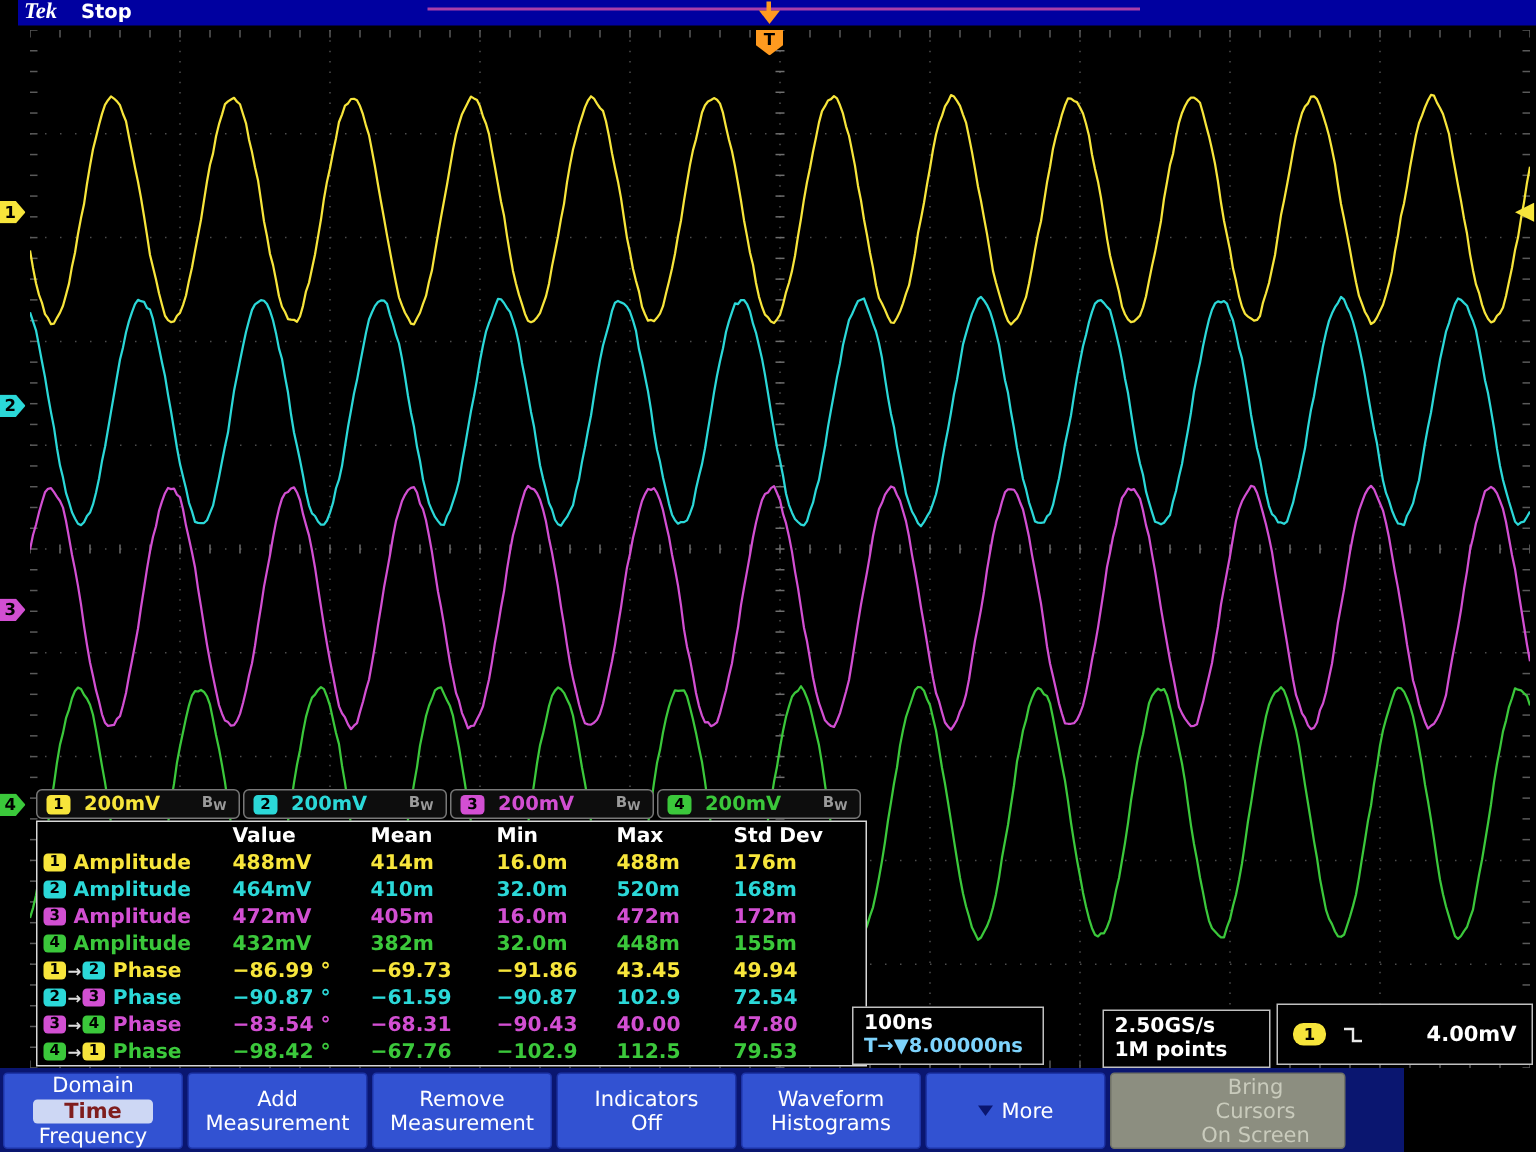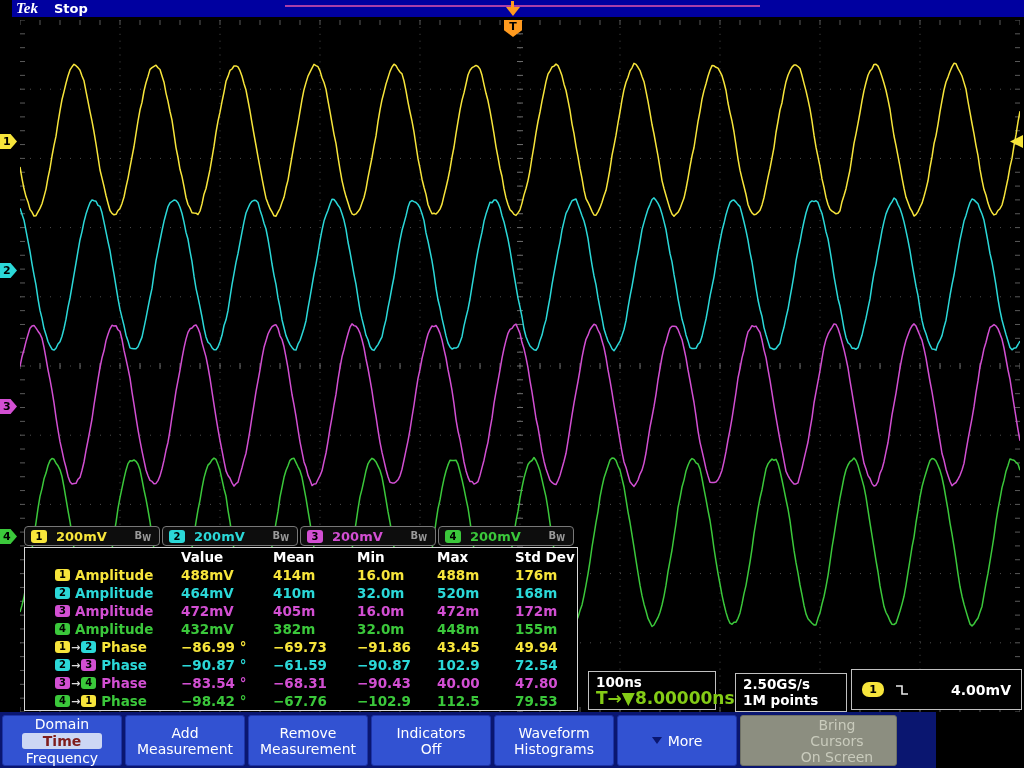--- a/index.html
+++ b/index.html
@@ -28,36 +28,36 @@
   .strip{position:absolute;left:24px;top:526px;display:flex;gap:2px;}
   .ch-readout{width:136px;height:20px;background:#0d0d0d;border:1px solid #787878;border-radius:4px;
               display:flex;align-items:center;padding:0 6px;box-sizing:border-box;}
   .ch-badge{display:inline-block;width:16px;height:13px;border-radius:3px;color:#000;font-size:10px;
             font-weight:bold;line-height:13px;text-align:center;flex:none;}
   .ch-scale{font-size:13px;font-weight:bold;margin-left:9px;}
   .bw{color:#9a9a9a;font-size:10px;font-weight:bold;margin-left:auto;padding-right:2px;}
   .bw .w{font-size:8px;vertical-align:-2px;}
   
   .meas{position:absolute;left:24px;top:547px;width:554px;height:164px;background:#000;
-        border:1px solid #d8d8d8;box-sizing:border-box;font-size:13.5px;font-weight:bold;padding-left:26px;}
+        border:1px solid #d8d8d8;box-sizing:border-box;font-size:13.5px;font-weight:bold;}
   .mhead{display:flex;color:#fff;height:18px;align-items:center;}
   .mhead .sp{width:130px;flex:none;}
   .mcell{flex:none;}
   .c0{width:92px;} .c1{width:84px;} .c2{width:80px;} .c3{width:78px;} .c4{width:86px;}
   .mrow{display:flex;align-items:center;height:18px;}
   .mlabel{width:130px;flex:none;display:flex;align-items:center;padding-left:4px;box-sizing:border-box;}
   .mbadge{display:inline-block;width:15px;height:12px;border-radius:3px;color:#000;font-size:10px;
           font-weight:bold;line-height:12px;text-align:center;flex:none;}
   .marrow{color:#ddd;font-size:11px;margin:0 1px;}
   .mname{margin-left:5px;}
   
   .ibox{position:absolute;background:#000;border:1px solid #c0c0c0;box-sizing:border-box;color:#fff;
         font-weight:bold;font-size:13.5px;padding:2px 7px;line-height:16px;}
-  .hbox{left:588px;top:671px;width:128px;height:39px;}
-  .hpos{color:#84cc16;font-size:17px;}
+  .hbox{left:568px;top:671px;width:128px;height:39px;}
+  .hpos{color:#7dd3fc;font-size:13px;}
   .rbox{left:735px;top:673px;width:112px;height:39px;}
   .tbox{left:851px;top:669px;width:171px;height:41px;display:flex;align-items:center;gap:10px;padding:0 10px;}
   .tbadge{display:inline-block;width:22px;height:15px;border-radius:7px;background:#f7e53b;color:#000;
           font-size:11px;font-weight:bold;line-height:15px;text-align:center;flex:none;}
   .tlevel{margin-left:auto;font-size:14px;}
   
   .menubar{position:absolute;left:0;top:712px;width:936px;height:56px;background:#0a1670;
            display:flex;gap:3px;padding:3px 2px 2px 2px;box-sizing:border-box;}
   .mbtn{width:118px;flex:none;background:#3252d2;border:1px solid #1d34a8;border-radius:3px;color:#fff;
         display:flex;flex-direction:column;align-items:center;justify-content:center;

